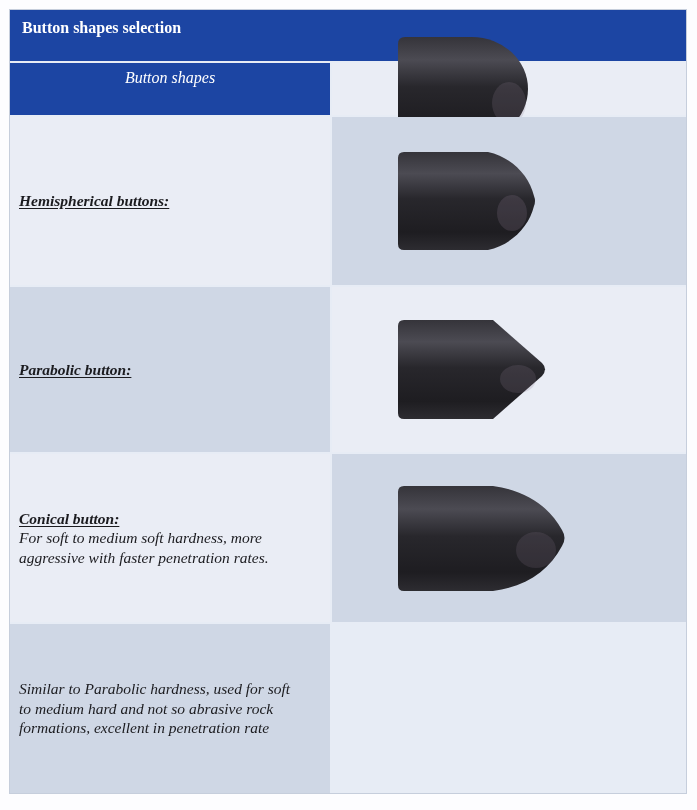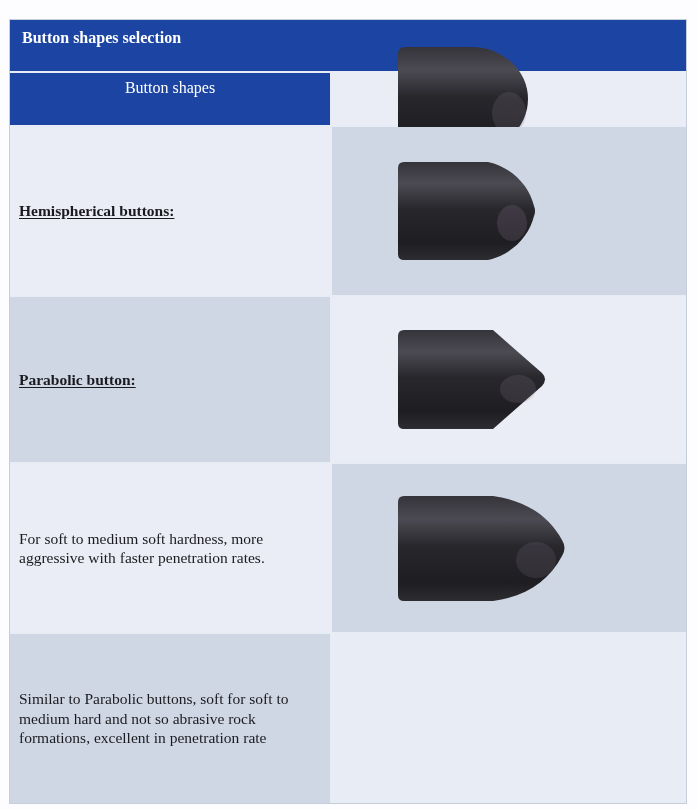--- a/index.html
+++ b/index.html
@@ -11,40 +11,41 @@
   #canvas {
     position: relative;
     width: 697px;
     height: 810px;
     background: #fdfdff;
     overflow: hidden;
   }
   .tbl {
     position: absolute;
     left: 9px;
-    top: 19px;
+    top: 9px;
     width: 676px;
     border: 1px solid #c6cedc;
     background: var(--divider, #e7ecf5);
   }
   .titlebar {
     box-sizing: border-box;
     height: 51px;
     background: var(--header-blue, #1c45a3);
     color: var(--header-text, #ffffff);
     font-weight: bold;
     font-size: 16px;
     padding: 9px 0 0 12px;
   }
   .grid {
     display: grid;
     grid-template-columns: 320px 1fr;
     grid-template-rows: 52px 168px 165px 168px 169px;
     gap: 2px;
     margin-top: 2px;
+    font-style: italic;
   }
   .hcell {
     background: var(--header-blue, #1c45a3);
     color: var(--header-text, #ffffff);
     font-size: 16px;
     text-align: center;
     padding-top: 6px;
     box-sizing: border-box;
   }
   .light { background: var(--row-light, #eaedf5); }
@@ -136,37 +137,38 @@
               <stop offset="0.48" stop-color="#28272c"></stop>
               <stop offset="0.82" stop-color="#1e1d21"></stop>
               <stop offset="1" stop-color="#2d2c31"></stop>
             </linearGradient>
           </defs>
           <path d="M8,1 H97 L146,44 Q152,50 146,57 L97,100 H8 Q2,100 2,94 V7 Q2,1 8,1 Z" fill="url(#g3)"></path>
           <ellipse cx="122" cy="60" rx="18" ry="14" fill="#8d7b92" opacity="0.20"></ellipse>
         </svg>
       </div>
       <div class="cell-text light">
+        <div class="heading">Conical button:</div>
         <div class="desc">For soft to medium soft hardness, more aggressive with faster penetration rates.</div>
       </div>
 
       <div class="cell-shape shaded">
         <svg width="176" height="107" viewBox="0 0 176 107">
           <defs>
             <linearGradient id="g4" x1="0" y1="0" x2="0" y2="1">
               <stop offset="0" stop-color="#35343a"></stop>
               <stop offset="0.22" stop-color="#4c4b53"></stop>
               <stop offset="0.48" stop-color="#28272c"></stop>
               <stop offset="0.82" stop-color="#1e1d21"></stop>
               <stop offset="1" stop-color="#2d2c31"></stop>
             </linearGradient>
           </defs>
           <path d="M8,1 H97 C129,5 153,21 166,45 Q171,53 166,61 C153,86 129,102 97,106 H8 Q2,106 2,100 V7 Q2,1 8,1 Z" fill="url(#g4)"></path>
           <ellipse cx="140" cy="65" rx="20" ry="18" fill="#8d7b92" opacity="0.18"></ellipse>
         </svg>
       </div>
       <div class="cell-text shaded">
-        <div class="desc">Similar to Parabolic buttons, soft for soft to medium hard and not so abrasive rock formations, excellent in penetration rate</div>
+        <div class="desc">Similar to Parabolic hardness, used for soft to medium hard and not so abrasive rock formations, excellent in penetration rate</div>
       </div>
 
     </div>
   </div>
 </div>
 
 </body></html>

